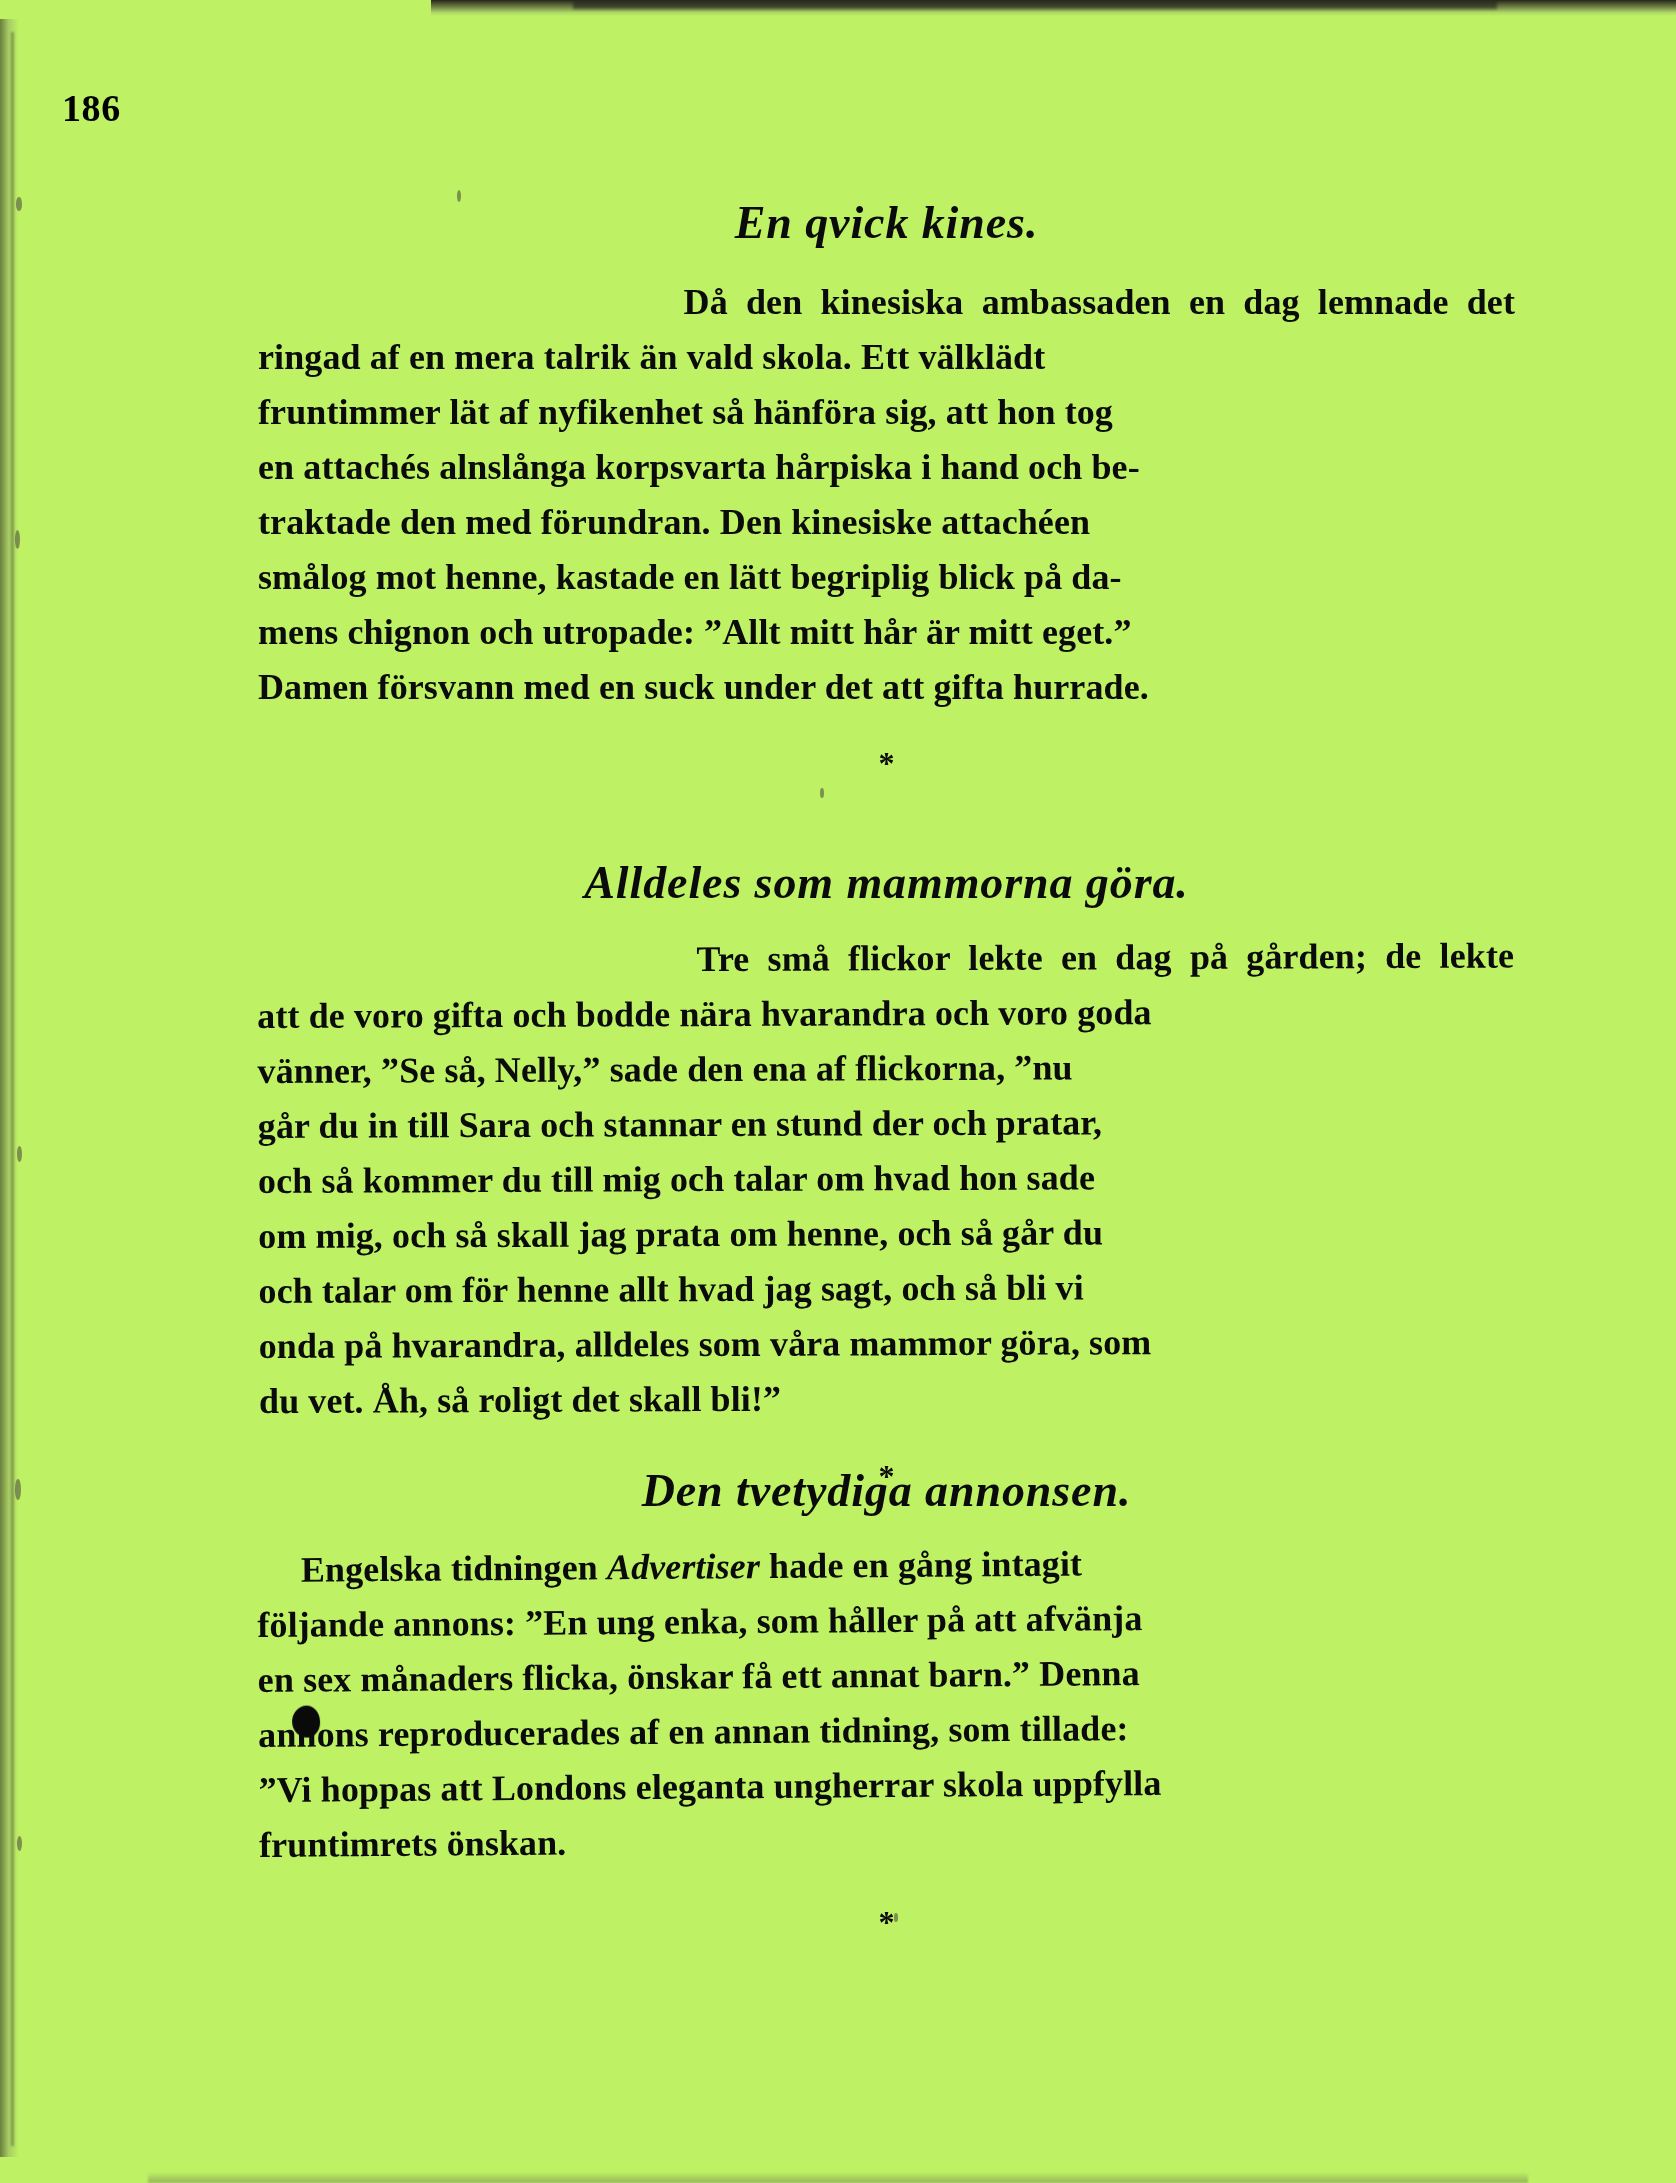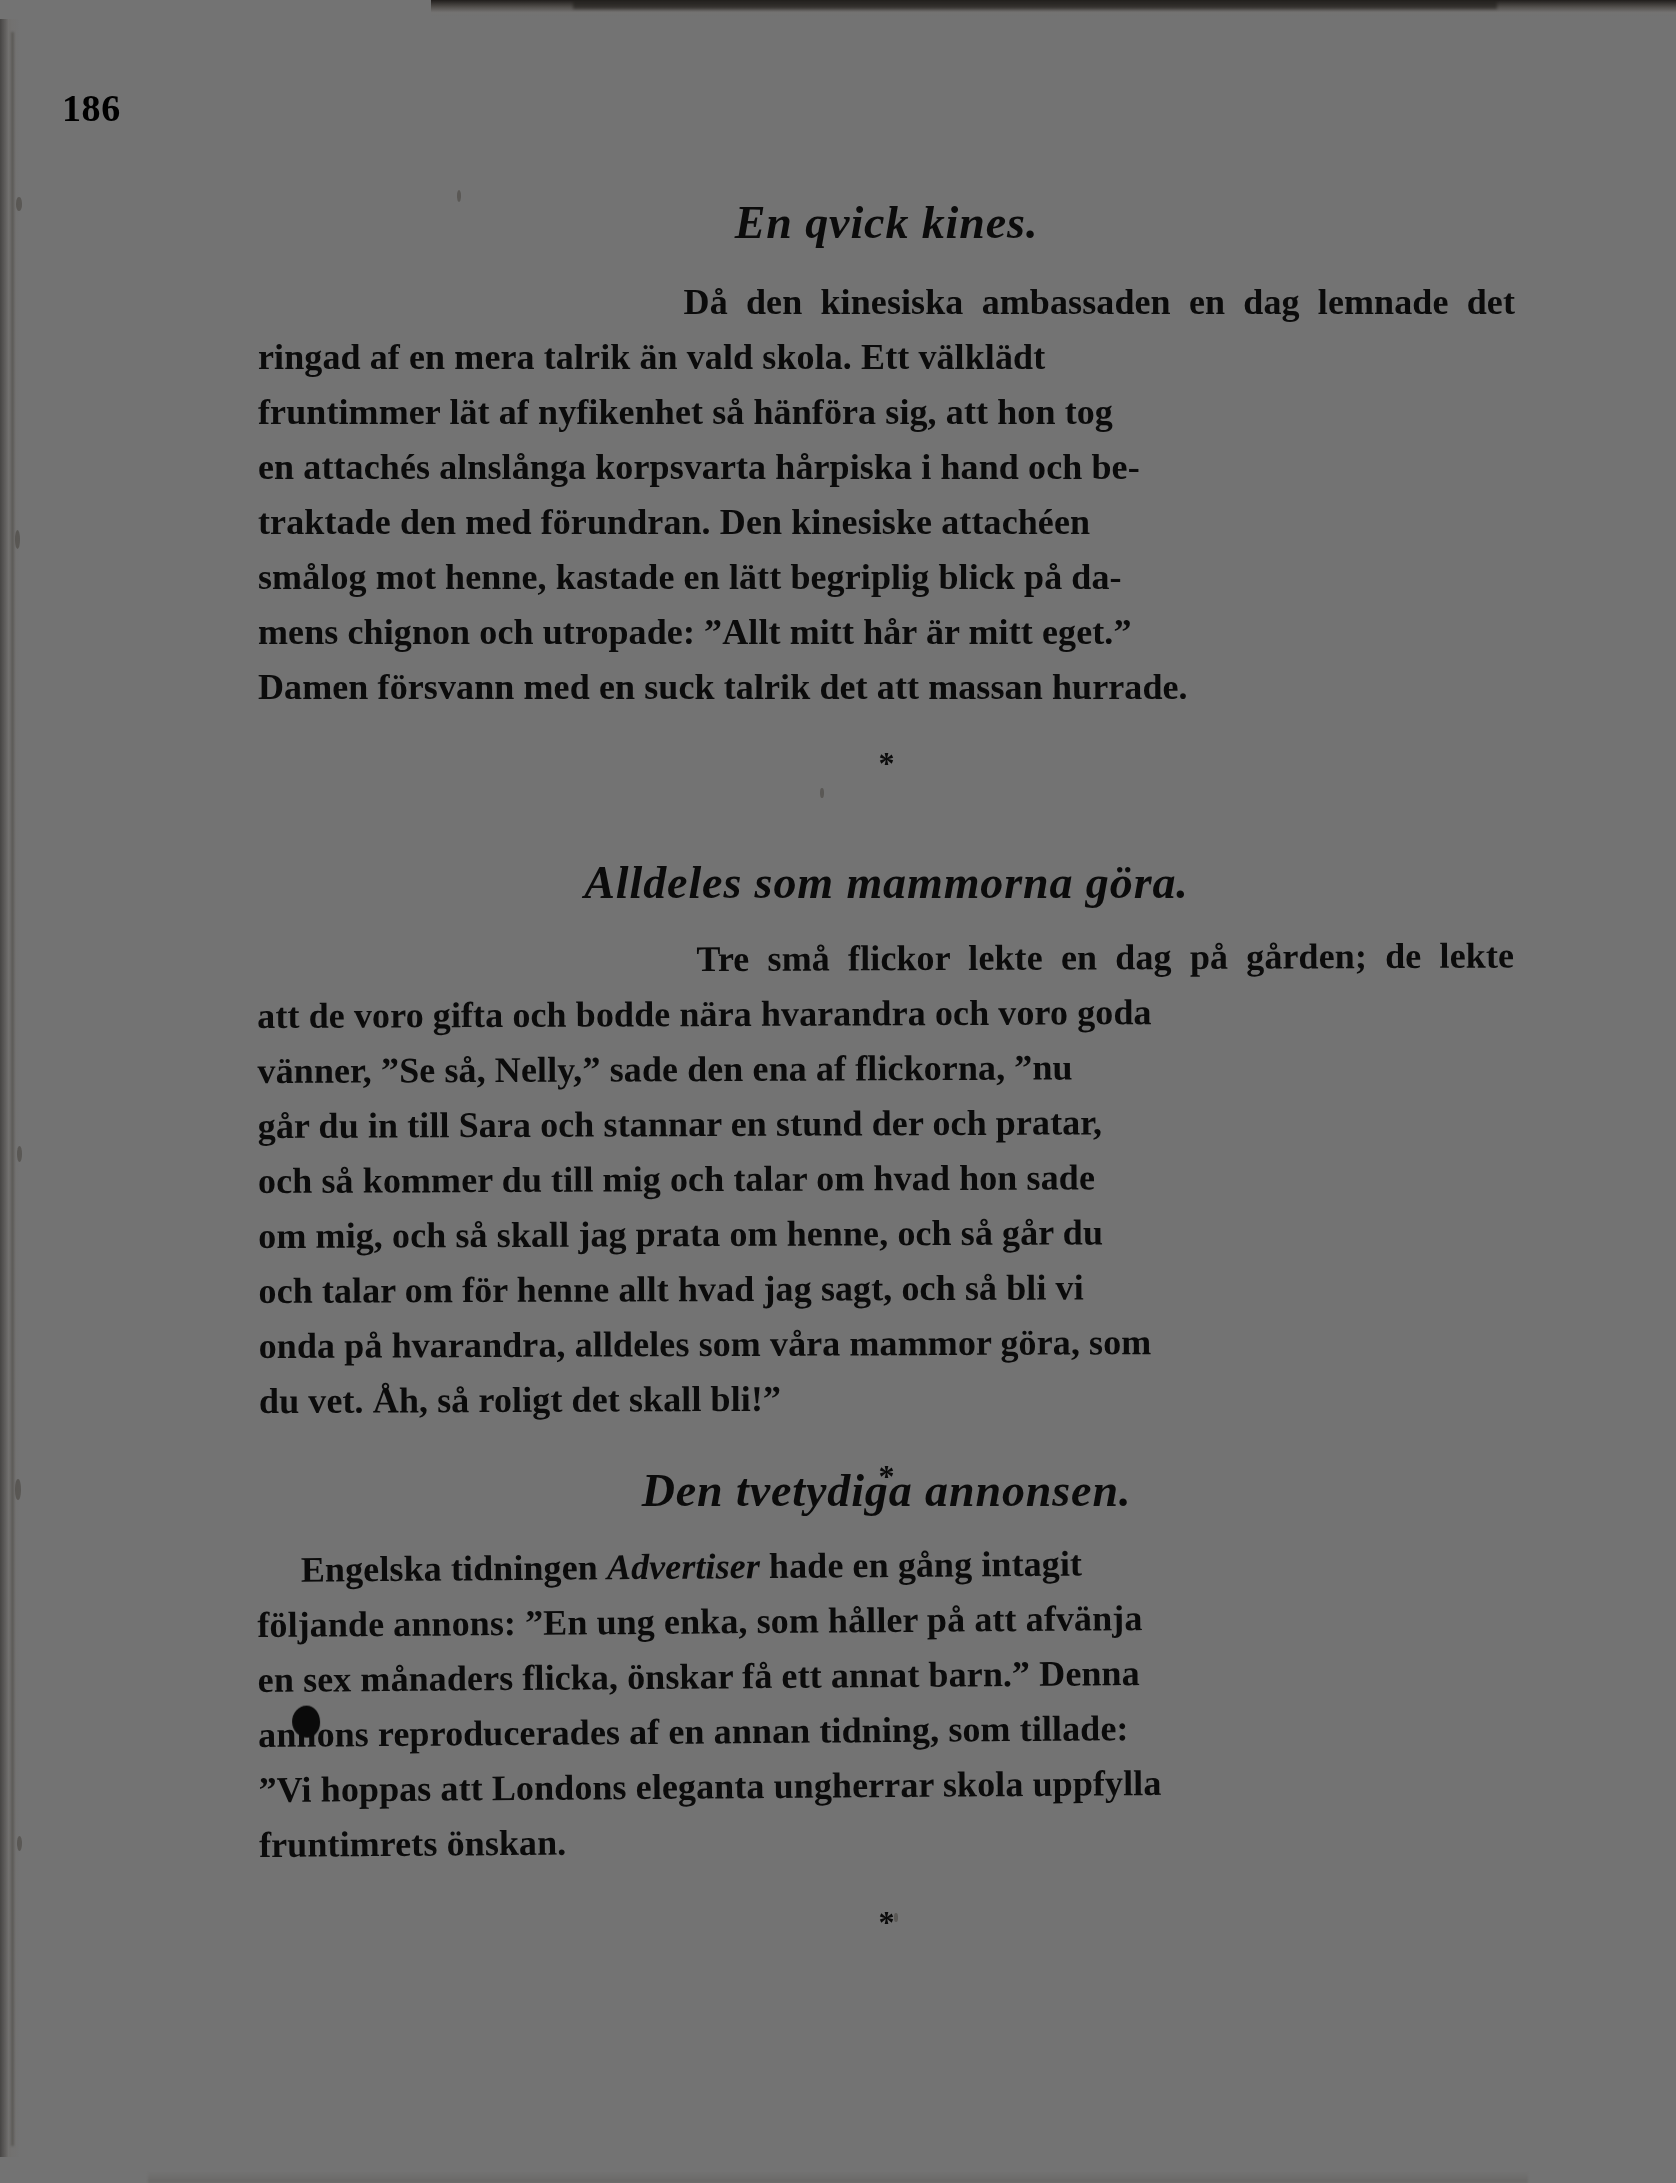--- a/index.html
+++ b/index.html
@@ -8,21 +8,21 @@
     background: #ffffff;
   }
   body {
     font-family: "Liberation Serif", "DejaVu Serif", serif;
   }
 
   .page {
     position: relative;
     width: 1676px;
     height: 2183px;
-    background: #737373;
+    background: #bef264;
     overflow: hidden;
   }
 
   
   .scan-edge-top {
     position: absolute;
     top: 0; left: 431px;
     width: 1245px; height: 16px;
     background: linear-gradient(to bottom,
         rgba(25,22,20,0.92) 0%,
@@ -176,21 +176,21 @@
         <span class="ln just">
             <span class="indent"></span>
             <span>Då  den  kinesiska  ambassaden  en  dag  lemnade  det</span>
           </span>
         <span class="ln">ringad  af  en  mera  talrik  än  vald  skola.  Ett  välklädt</span>
         <span class="ln">fruntimmer  lät  af  nyfikenhet  så  hänföra  sig,  att  hon  tog</span>
         <span class="ln">en  attachés  alnslånga  korpsvarta  hårpiska  i  hand  och  be-</span>
         <span class="ln">traktade  den  med  förundran.  Den  kinesiske  attachéen</span>
         <span class="ln">smålog  mot  henne,  kastade  en  lätt  begriplig  blick  på  da-</span>
         <span class="ln">mens  chignon  och  utropade:  ”Allt  mitt  hår  är  mitt eget.”</span>
-        <span class="ln">Damen  försvann  med  en suck talrik det att massan hurrade.</span>
+        <span class="ln">Damen  försvann  med  en suck under det att gifta hurrade.</span>
       </div>
 
       <div class="aster" style="margin-top:32px;">*</div>
     </div>
 
     <div style="position:absolute;left:0;top:856px;width:1257px;">
       <h2 class="section-title">Alldeles som mammorna göra.</h2>
 
       <div class="body-par skew-a" style="margin-top:25px;">
         <span class="ln just">

